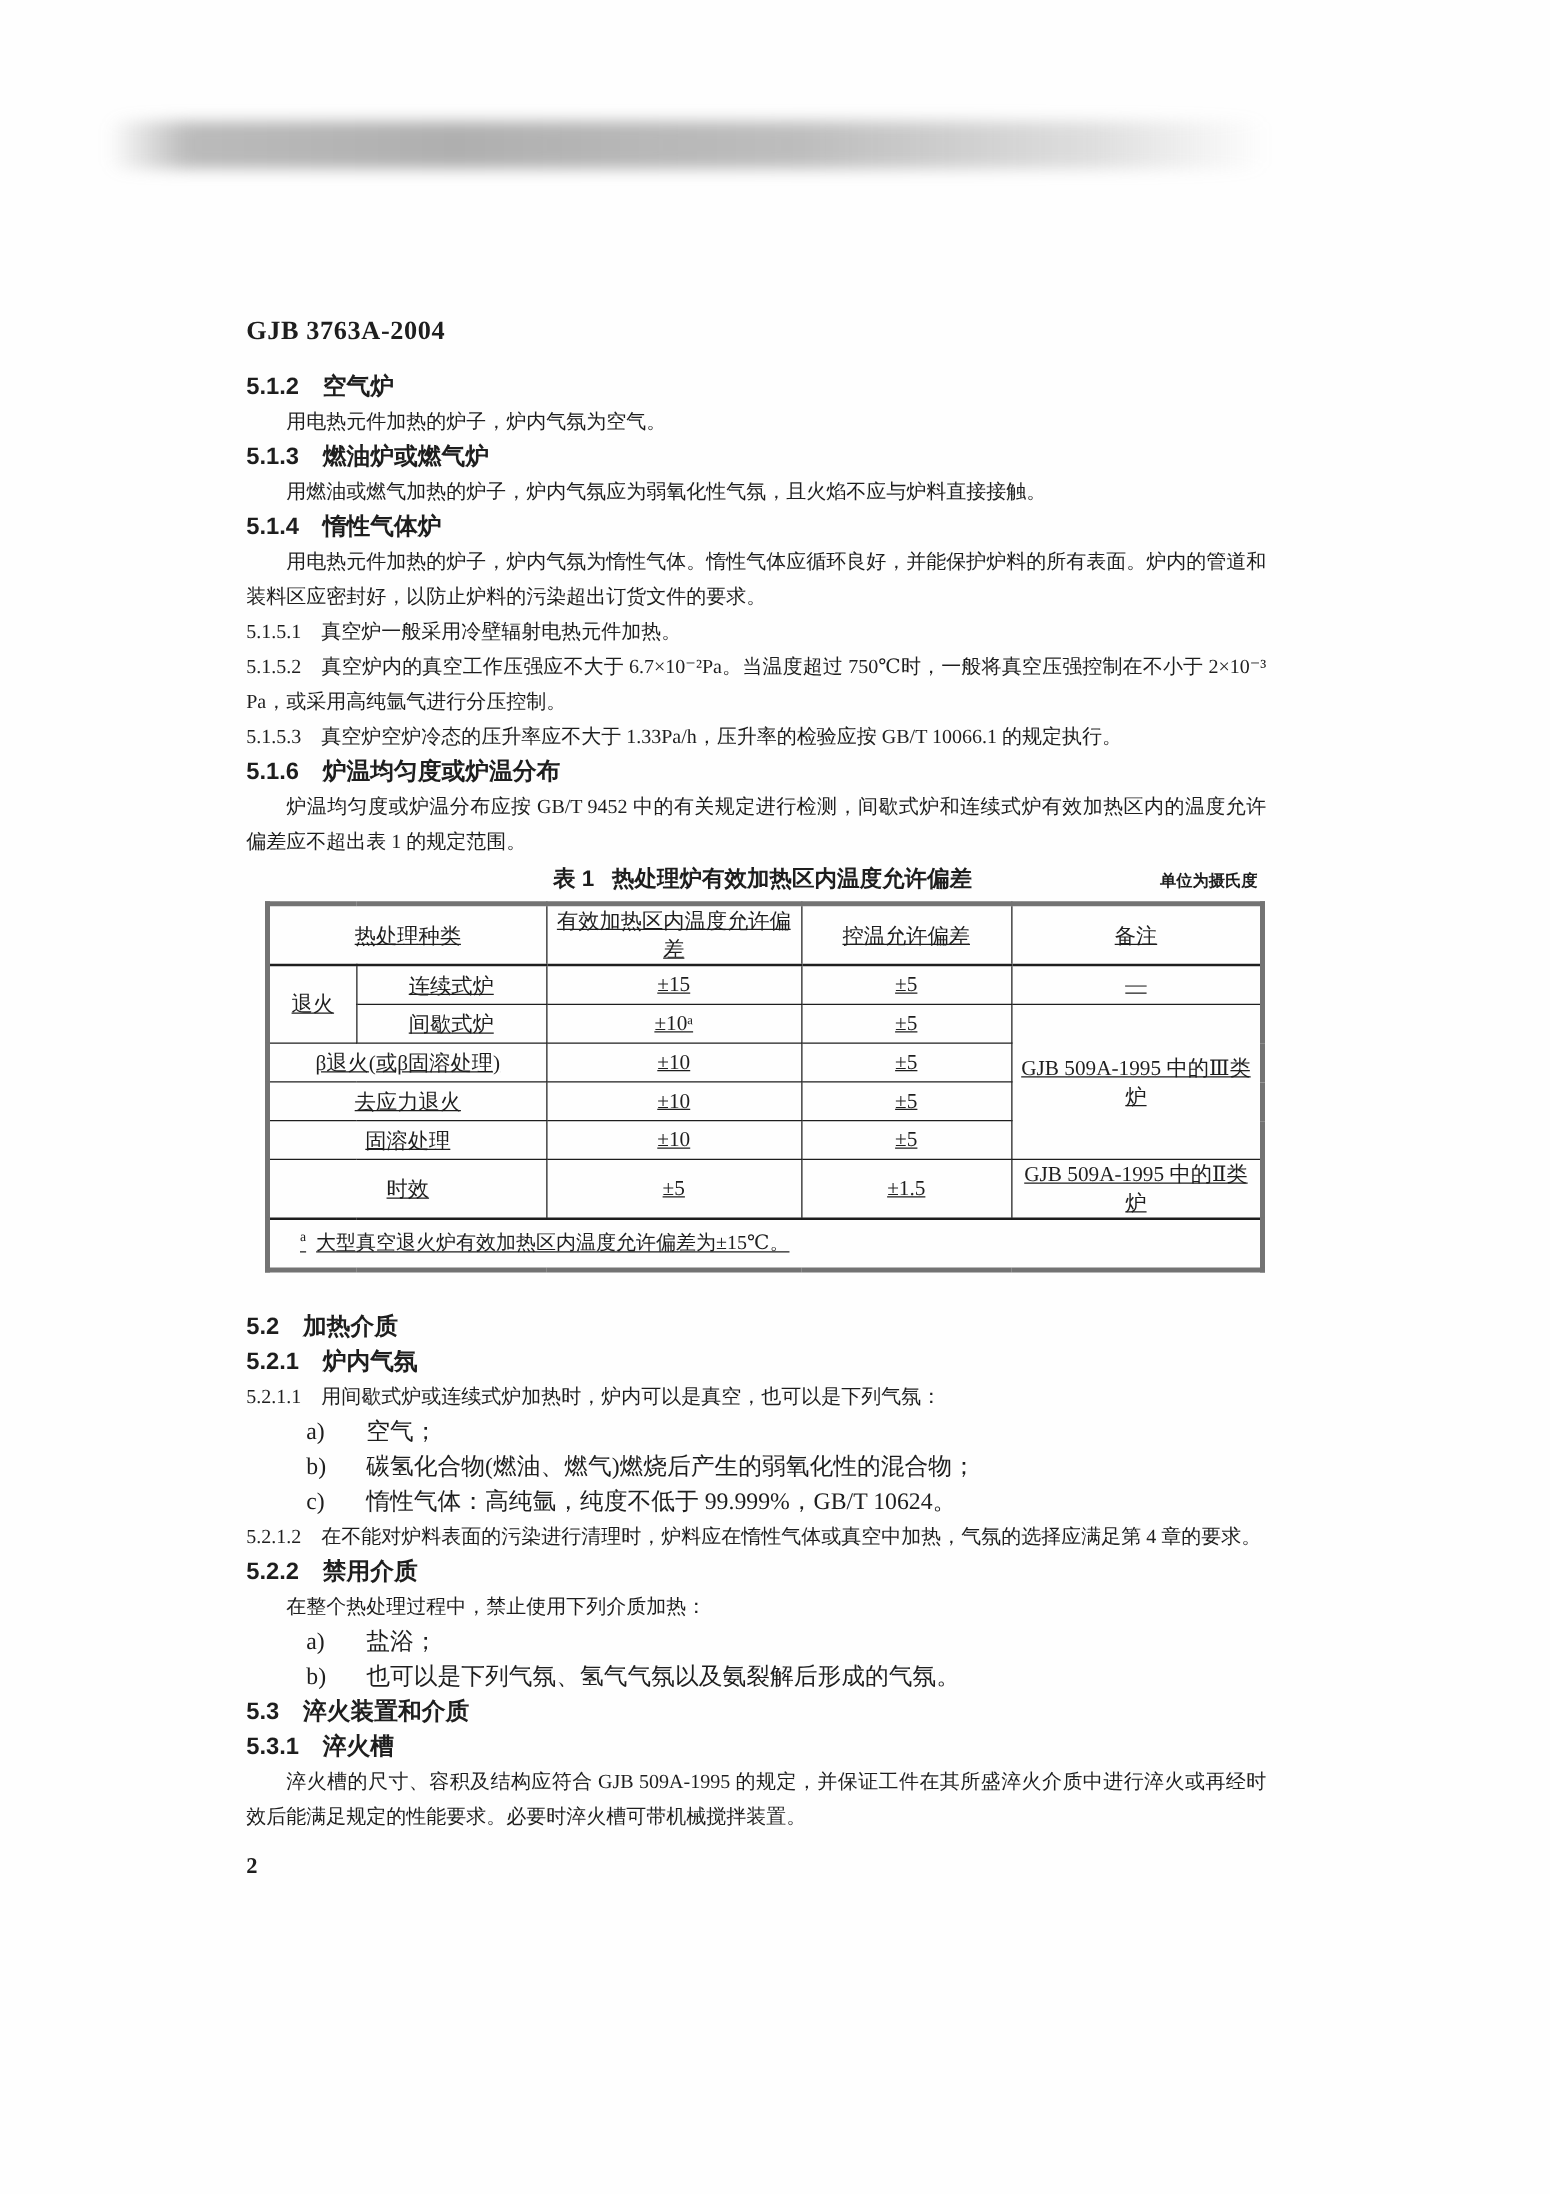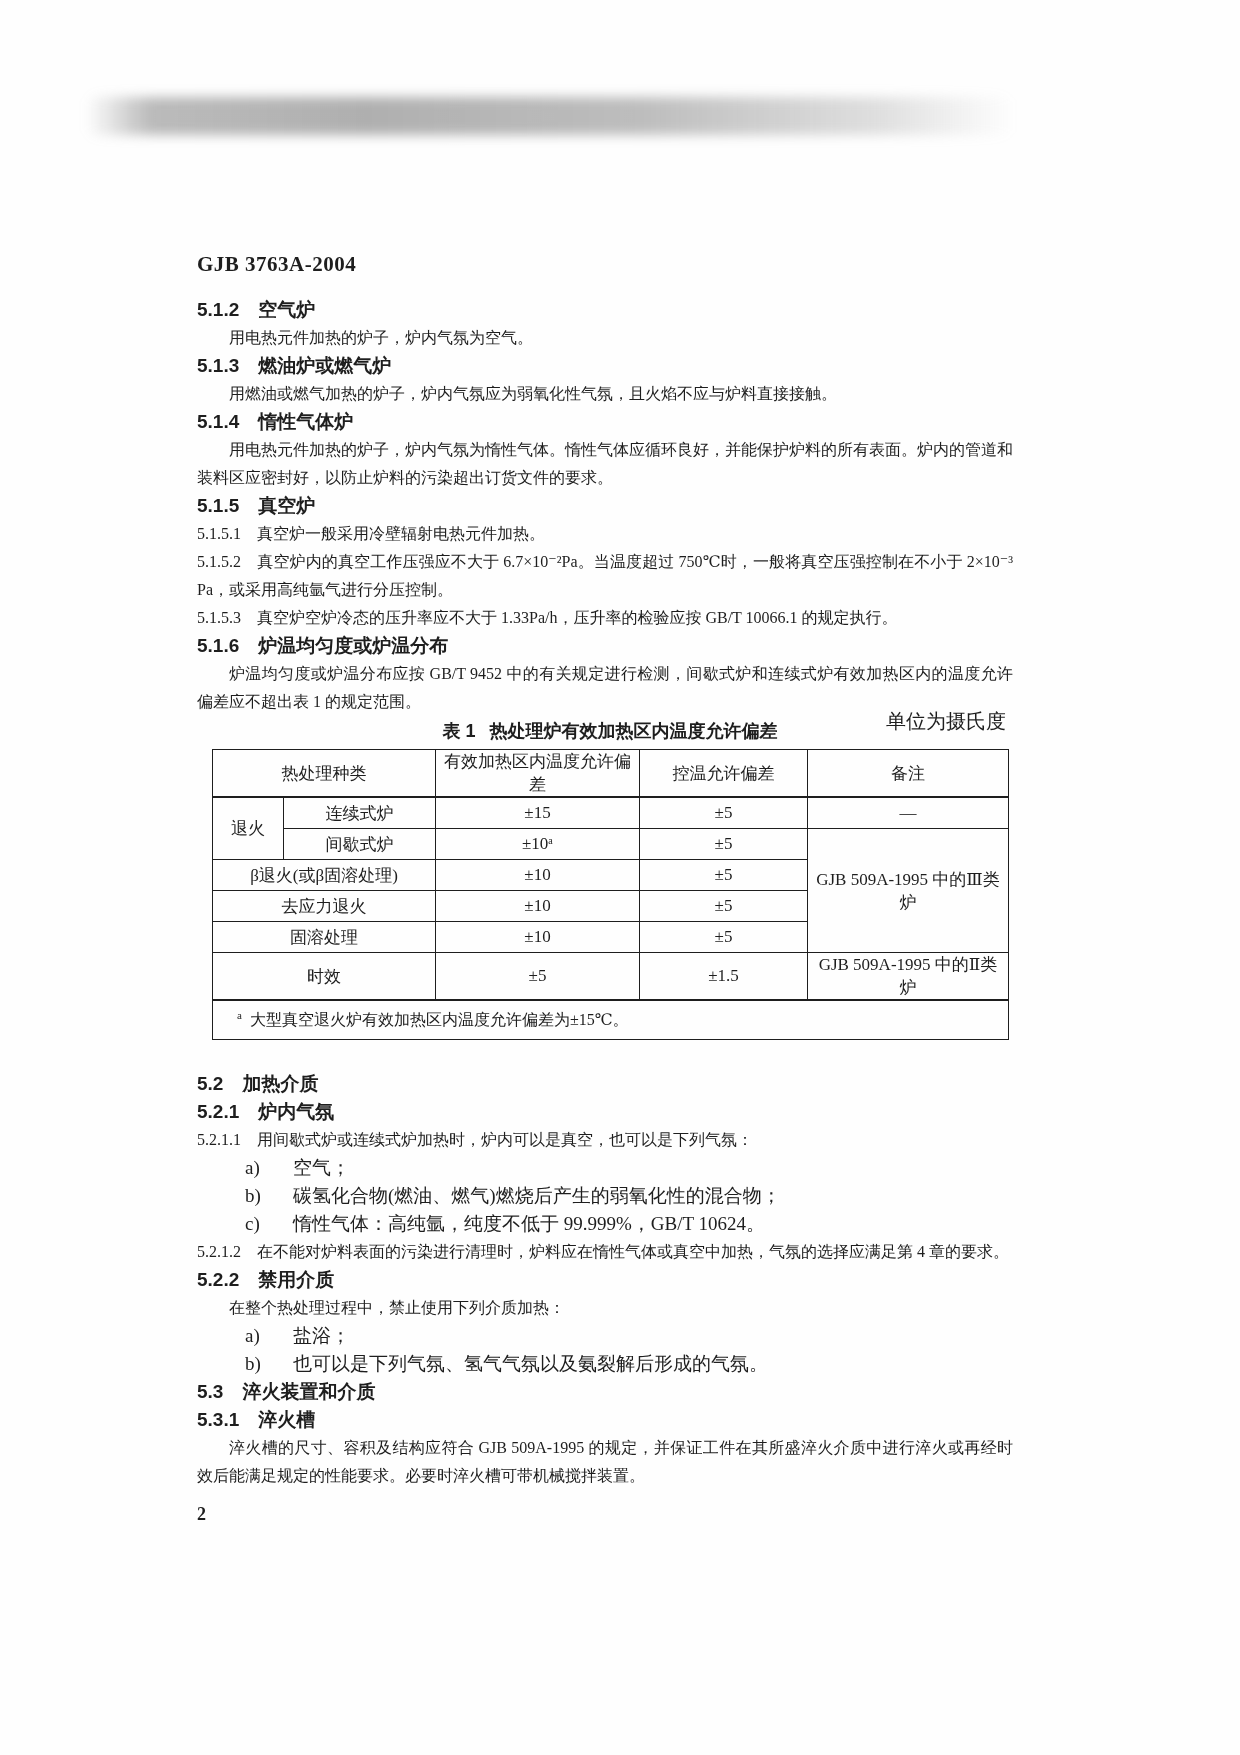--- a/index.html
+++ b/index.html
@@ -46,26 +46,27 @@
   .tblwrap{margin-left:15px;width:796px;}
   .tcap{
     position:relative;height:28px;line-height:26px;text-align:center;
     margin-top:2px;margin-bottom:3px;
   }
   .tcap .cap-label{font-weight:700;font-size:18px;
     font-family:"Liberation Sans","DejaVu Sans",sans-serif;}
   .tcap .cap-title{font-weight:700;font-size:18px;margin-left:14px;
     font-family:"Liberation Sans","DejaVu Sans",sans-serif;}
   .tcap .unit{
-    position:absolute;right:2px;bottom:12px;font-size:20px;font-weight:400;
+    position:absolute;right:2px;bottom:0;font-size:13px;font-weight:700;
   }
   table.t1{
     border-collapse:collapse;width:796px;table-layout:fixed;
-    border:1px solid #737373;
+    border:4px solid #737373;
     font-size:17px;
+    text-decoration:underline;
   }
   table.t1 th, table.t1 td{
     border:1px solid #1e1e1e;
     text-align:center;vertical-align:middle;
     height:30px;padding:0 4px;
     font-weight:400;
   }
   table.t1 tr.thead th{height:31px;border-bottom:2px solid #1e1e1e;}
   table.t1 tr.fnrow td{
     border-top:2px solid #1e1e1e;
@@ -89,21 +90,20 @@
 
     <h3 class="hd">5.1.2　空气炉</h3>
     <p class="para indent">用电热元件加热的炉子，炉内气氛为空气。</p>
 
     <h3 class="hd">5.1.3　燃油炉或燃气炉</h3>
     <p class="para indent">用燃油或燃气加热的炉子，炉内气氛应为弱氧化性气氛，且火焰不应与炉料直接接触。</p>
 
     <h3 class="hd">5.1.4　惰性气体炉</h3>
     <p class="para indent">用电热元件加热的炉子，炉内气氛为惰性气体。惰性气体应循环良好，并能保护炉料的所有表面。炉内的管道和装料区应密封好，以防止炉料的污染超出订货文件的要求。</p>
 
-    <h3 class="hd">5.1.5　真空炉</h3>
     <p class="para nump">5.1.5.1　真空炉一般采用冷壁辐射电热元件加热。</p>
     <p class="para nump">5.1.5.2　真空炉内的真空工作压强应不大于 6.7×10⁻²Pa。当温度超过 750℃时，一般将真空压强控制在不小于 2×10⁻³ Pa，或采用高纯氩气进行分压控制。</p>
     <p class="para nump">5.1.5.3　真空炉空炉冷态的压升率应不大于 1.33Pa/h，压升率的检验应按 GB/T 10066.1 的规定执行。</p>
 
     <h3 class="hd">5.1.6　炉温均匀度或炉温分布</h3>
     <p class="para indent">炉温均匀度或炉温分布应按 GB/T 9452 中的有关规定进行检测，间歇式炉和连续式炉有效加热区内的温度允许偏差应不超出表 1 的规定范围。</p>
 
     <div class="tblwrap">
       <div class="tcap">
         <span class="cap-label">表 1</span><span class="cap-title">热处理炉有效加热区内温度允许偏差</span>

